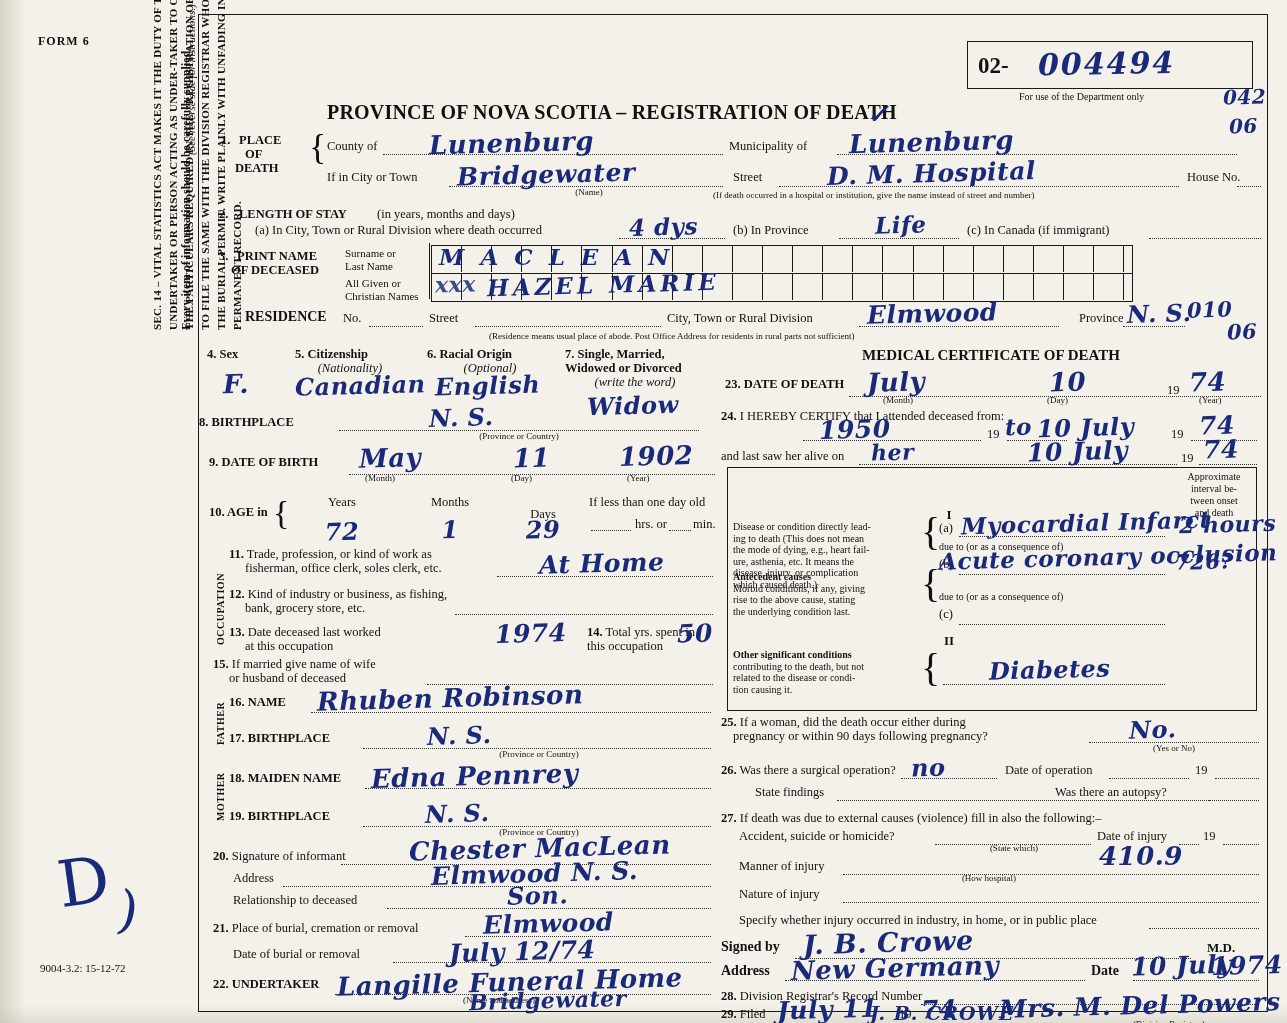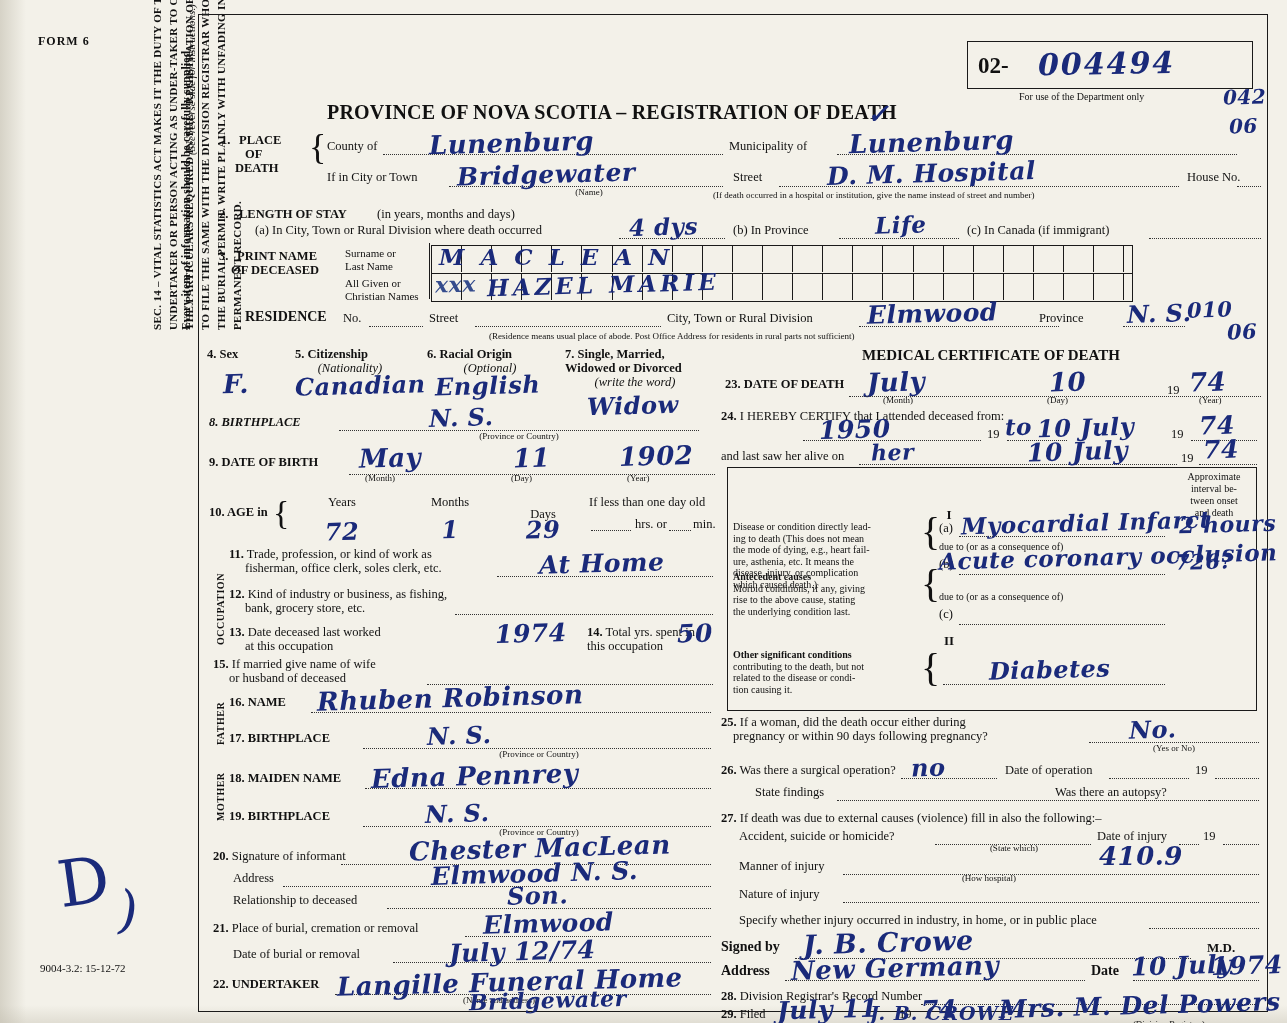--- a/index.html
+++ b/index.html
@@ -234,21 +234,21 @@
 
     <div class="abs hl" style="left:0px;top:288px;width:1065px;"></div>
     <div class="abs bold lbl" style="left:46px;top:294px;font-size:14px;">RESIDENCE</div>
     <div class="abs lbl" style="left:144px;top:296px;">No.</div>
     <div class="abs dots" style="left:170px;top:310px;width:54px;"></div>
     <div class="abs lbl" style="left:230px;top:296px;">Street</div>
     <div class="abs dots" style="left:276px;top:310px;width:186px;"></div>
     <div class="abs lbl" style="left:468px;top:296px;">City, Town or Rural Division</div>
     <div class="abs dots" style="left:660px;top:310px;width:200px;"></div>
     <div class="abs hand" style="left:668px;top:284px;font-size:25px;">Elmwood</div>
-    <div class="abs lbl" style="left:840px;top:296px;">Province</div>
+    <div class="abs lbl" style="left:880px;top:296px;">Province</div>
     <div class="abs dots" style="left:924px;top:310px;width:62px;"></div>
     <div class="abs hand" style="left:928px;top:284px;font-size:24px;">N. S.</div>
     <div class="abs hand" style="left:988px;top:282px;font-size:21px;">010</div>
     <div class="abs hand" style="left:1028px;top:304px;font-size:21px;">06</div>
     <div class="abs tiny" style="left:290px;top:316px;">(Residence means usual place of abode. Post Office Address for residents in rural parts not sufficient)</div>
 
     <div class="abs hl" style="left:0px;top:328px;width:1065px;height:1.6px;"></div>
     <div class="abs vl" style="left:518px;top:328px;height:668px;width:1.6px;"></div>
 
     <div class="abs vl" style="left:88px;top:328px;height:56px;"></div>
@@ -265,21 +265,21 @@
 
     <div class="abs bold lbl" style="left:228px;top:332px;"><span>6.</span> <span>Racial Origin</span></div>
     <div class="abs lbl ital ctr" style="left:236px;top:346px;width:110px;">(Optional)</div>
     <div class="abs hand" style="left:236px;top:356px;font-size:24px;">English</div>
 
     <div class="abs bold lbl" style="left:366px;top:332px;"><span>7.</span> <span>Single, Married,</span></div>
     <div class="abs bold lbl" style="left:366px;top:346px;">Widowed or Divorced</div>
     <div class="abs lbl ital ctr" style="left:366px;top:360px;width:140px;">(write the word)</div>
     <div class="abs hand" style="left:388px;top:376px;font-size:24px;">Widow</div>
 
-    <div class="abs bold lbl" style="left:10px;top:400px;font-style:italic;"><span>8.</span> <span>BIRTHPLACE</span></div>
+    <div class="abs bold lbl" style="left:0;top:400px;"><span>8.</span> <span>BIRTHPLACE</span></div>
     <div class="abs dots" style="left:140px;top:414px;width:360px;"></div>
     <div class="abs hand" style="left:230px;top:388px;font-size:24px;">N. S.</div>
     <div class="abs tiny ctr" style="left:200px;top:416px;width:240px;">(Province or Country)</div>
     <div class="abs hl" style="left:0px;top:430px;width:518px;"></div>
 
     <div class="abs bold lbl" style="left:10px;top:440px;"><span>9.</span> <span>DATE OF BIRTH</span></div>
     <div class="abs hand" style="left:160px;top:428px;font-size:26px;">May</div>
     <div class="abs hand" style="left:314px;top:428px;font-size:26px;">11</div>
     <div class="abs hand" style="left:420px;top:426px;font-size:26px;">1902</div>
     <div class="abs dots" style="left:150px;top:458px;width:366px;"></div>

